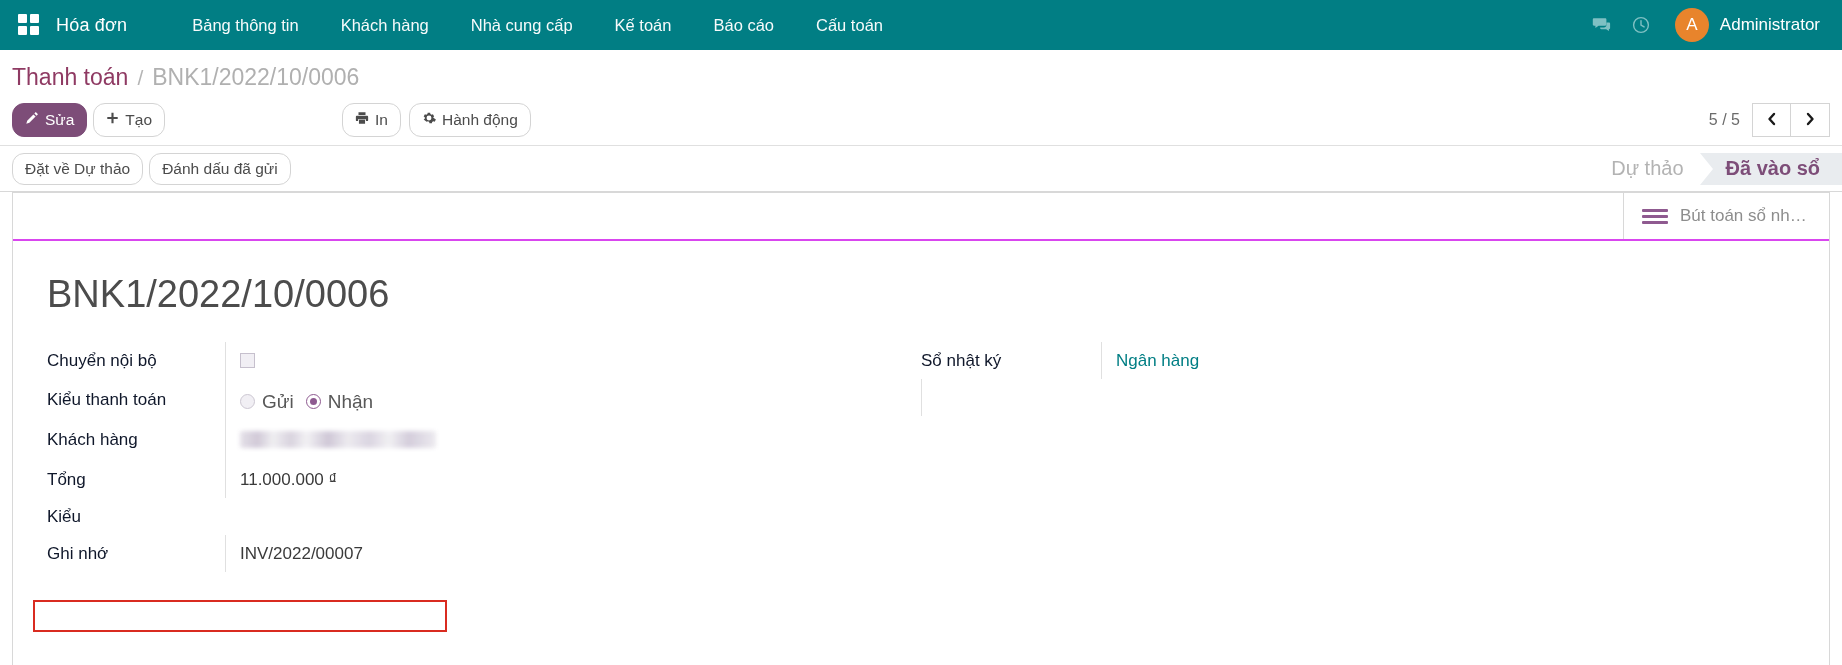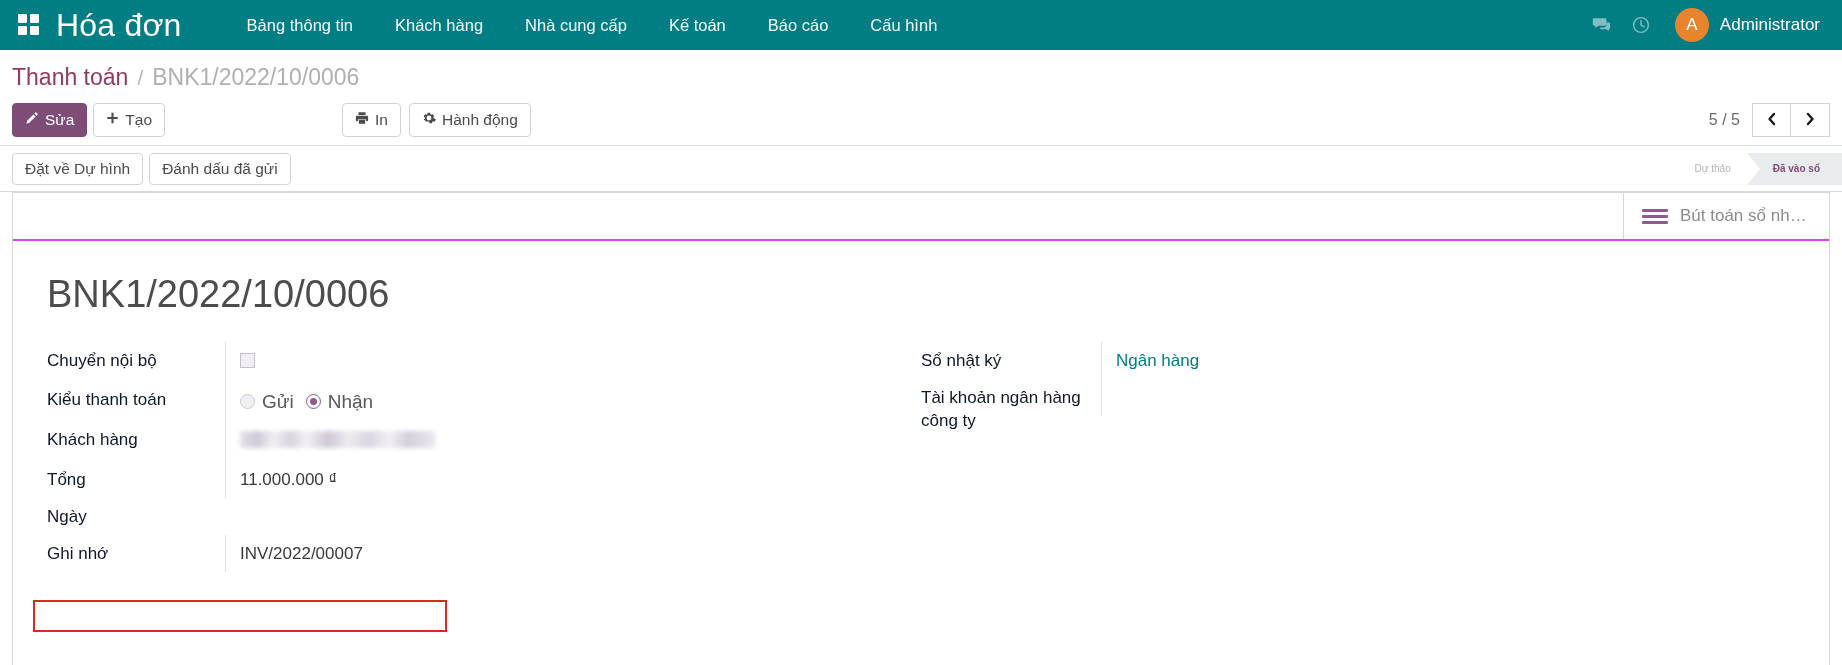--- a/index.html
+++ b/index.html
@@ -23,21 +23,21 @@
   .apps-icon {
     width: 22px; height: 22px;
     display: grid;
     grid-template-columns: 9px 9px;
     grid-template-rows: 9px 9px;
     gap: 3px;
     margin-right: 16px;
   }
   .apps-icon i { background: #ffffff; display: block; border-radius: 1px; }
   .brand {
-    font-size: 32px;
+    font-size: 18px;
     font-weight: 400;
     letter-spacing: .2px;
     margin-right: 44px;
     color: #fff;
     white-space: nowrap;
   }
   .nav-links { display: flex; align-items: center; gap: 0px; flex: 1; }
   .nav-link {
     font-size: 16.5px;
     color: #ffffff;
@@ -86,21 +86,21 @@
   .btn {
     font-size: 15.5px;
     border: 1px solid #d4d4d4;
     background: #fff;
     color: #4c4c4c;
     height: 34px;
     padding: 0 12px;
     display: inline-flex;
     align-items: center;
     gap: 6px;
-    border-radius: 4px;
+    border-radius: 12px;
     white-space: nowrap;
     font-family: "Liberation Sans", sans-serif;
   }
   .btn-primary {
     background: #7d4d78;
     border-color: #7d4d78;
     color: #ffffff;
   }
   .cp-left { display: flex; gap: 6px; }
   .cp-mid { display: flex; gap: 8px; margin-left: 177px; }
@@ -124,21 +124,21 @@
     padding: 7px 0 7px 12px;
     height: 46px;
   }
   .statusrow .btn { height: 32px; }
   .sb-left { display: flex; gap: 6px; }
   .statusbar {
     margin-left: auto;
     display: flex;
     align-items: stretch;
     height: 32px;
-    font-size: 10px;
+    font-size: 20px;
   }
   .st {
     display: flex; align-items: center;
     padding: 0 16px 0 26px;
     position: relative;
     color: #b3b3b3;
     white-space: nowrap;
   }
   .st.active { color: #7d4d78; font-weight: bold; background: #e9ecef; }
   .st.active::before {
@@ -279,21 +279,21 @@
       <i></i>
       <i></i>
   </div>
   <div class="brand">Hóa đơn</div>
   <div class="nav-links">
     <div class="nav-link">Bảng thông tin</div>
     <div class="nav-link">Khách hàng</div>
     <div class="nav-link">Nhà cung cấp</div>
     <div class="nav-link">Kế toán</div>
     <div class="nav-link">Báo cáo</div>
-    <div class="nav-link">Cấu hình</div>
+    <div class="nav-link">Cấu toán</div>
   </div>
   <div class="nav-right">
     <div class="nav-icon">
       <svg width="20" height="20" viewBox="0 0 20 20" fill="currentColor">
         <path d="M2 3.2h11.2c.7 0 1.2.5 1.2 1.2v5.2c0 .7-.5 1.2-1.2 1.2H6.6L3.4 13V10.8H2c-.7 0-1.2-.5-1.2-1.2V4.4C.8 3.7 1.3 3.2 2 3.2z" transform="translate(1,0)"></path>
         <path d="M17.6 7.4h-2.2v2.6c0 1.3-1.1 2.4-2.4 2.4H9.1v.6c0 .7.5 1.2 1.2 1.2h4.9l2.7 1.9v-1.9h.1c.6 0 1.1-.5 1.1-1.2V8.6c0-.7-.5-1.2-1.2-1.2h-.3z"></path>
       </svg>
     </div>
     <div class="nav-icon">
       <svg width="20" height="20" viewBox="0 0 20 20" fill="none" stroke="currentColor" stroke-width="1.4">
@@ -367,21 +367,21 @@
               <path d="M3.5 3L8 8l-4.5 5"></path>
             </svg>
         </span>
       </button>
     </div>
   </div>
 </div>
 
 <div class="statusrow">
   <div class="sb-left">
-    <button class="btn">Đặt về Dự hình</button>
+    <button class="btn">Đặt về Dự thảo</button>
     <button class="btn">Đánh dấu đã gửi</button>
   </div>
   <div class="statusbar">
     <div class="st">Dự thảo</div>
     <div class="st active">Đã vào sổ</div>
   </div>
 </div>
 
 <div class="sheet-wrap">
   <div class="sheet">
@@ -432,38 +432,37 @@
             <span class="blurred"></span>
           </div>
         </div>
 
         <div class="frow">
           <div class="flabel">Tổng</div>
           <div class="fvalue">11.000.000 ₫</div>
         </div>
 
         <div class="frow">
-          <div class="flabel">Ngày</div>
+          <div class="flabel">Kiểu</div>
         </div>
 
         <div class="frow">
           <div class="flabel">Ghi nhớ</div>
           <div class="fvalue">INV/2022/00007</div>
         </div>
       </div>
 
       <div class="col col-right">
 
         <div class="frow">
           <div class="flabel">Sổ nhật ký</div>
           <div class="fvalue link">Ngân hàng</div>
         </div>
 
         <div class="frow">
-          <div class="flabel">Tài khoản ngân hàng công ty</div>
           <div class="fvalue"></div>
         </div>
       </div>
     </div>
 
     <div class="highlight-box"></div>
   </div>
 </div>
 
 </body></html>

